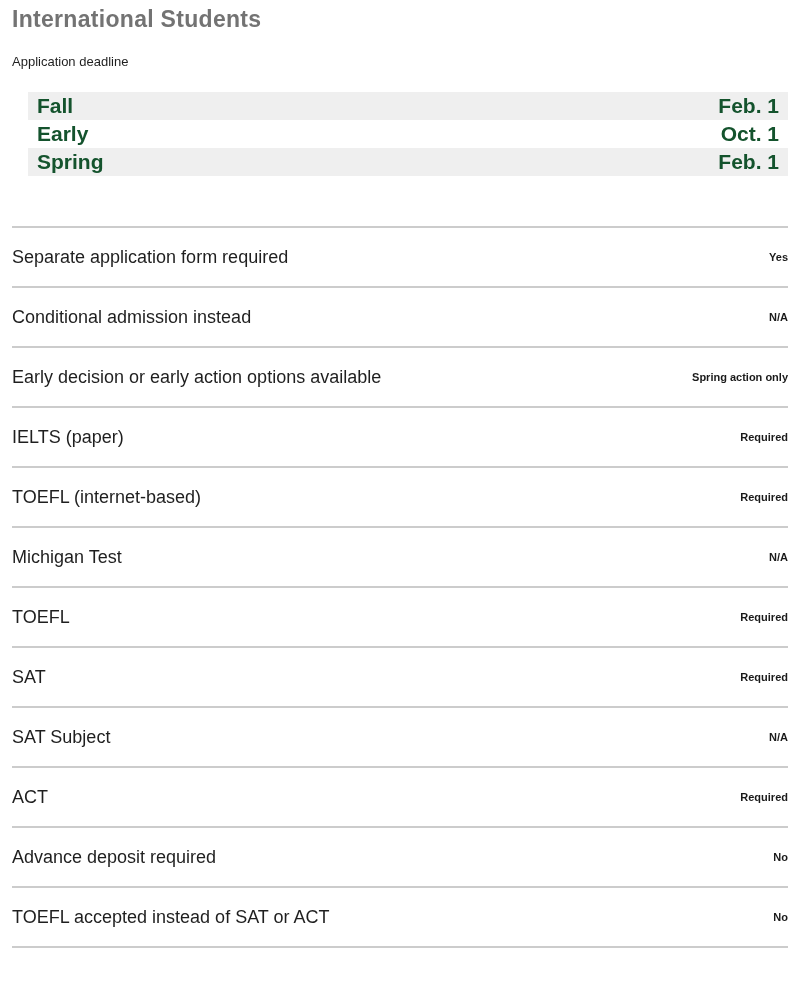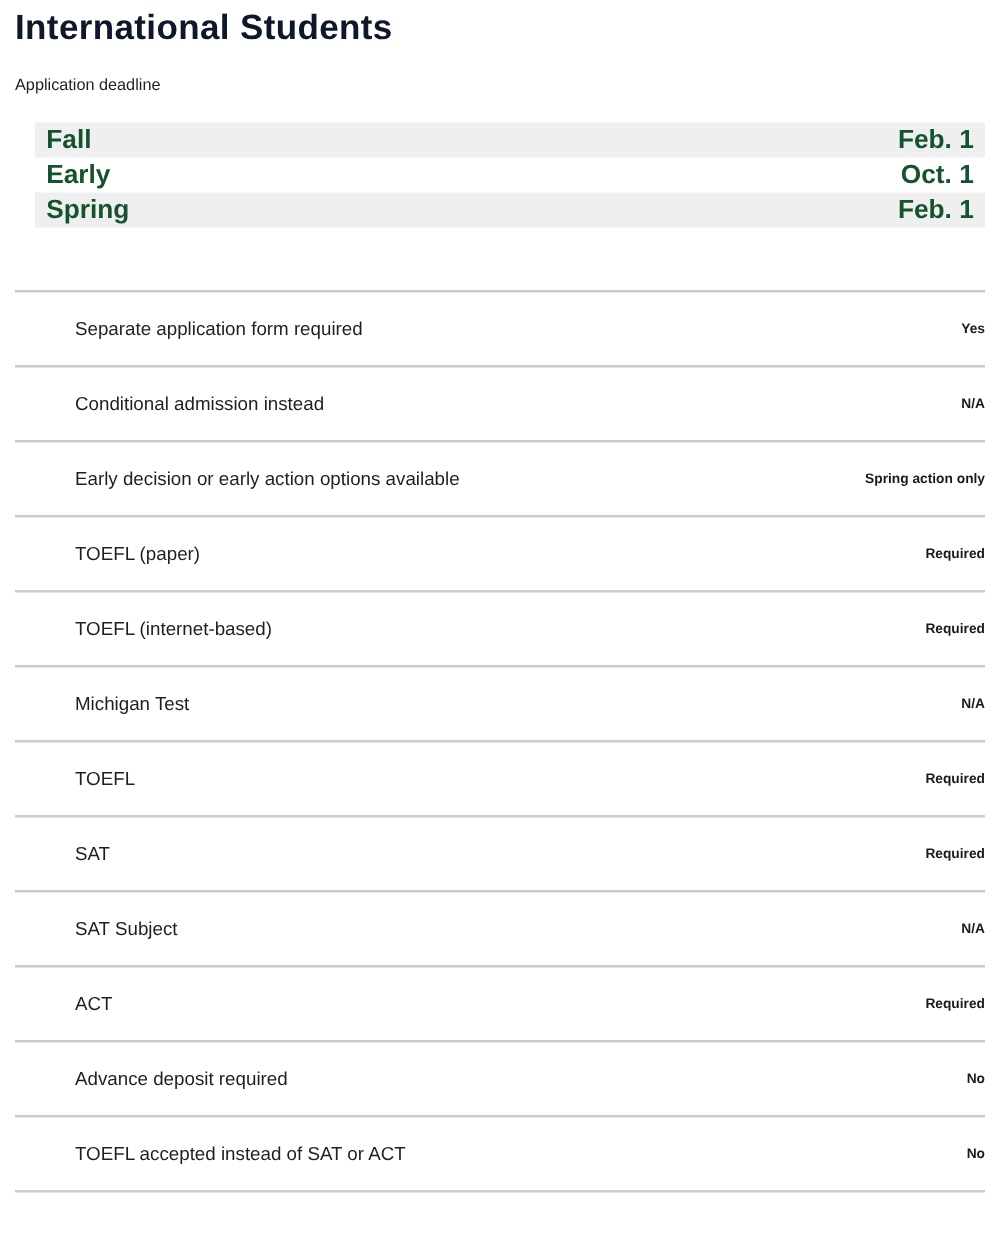--- a/index.html
+++ b/index.html
@@ -13,25 +13,25 @@
     color: #1f1f1f;
     -webkit-font-smoothing: antialiased;
   }
   .page {
     width: 800px;
     min-height: 986px;
     overflow: hidden;
   }
   .page-title {
     margin: 6px 12px 0 12px;
-    font-size: 28px;
+    font-size: 23px;
     line-height: 1.15;
     font-weight: 700;
     letter-spacing: 0.3px;
-    color: #0f172a;
+    color: #737373;
   }
   .section-subtitle {
     margin: 20px 12px 0 12px;
     font-size: 13px;
     line-height: 20px;
     font-weight: 400;
     color: #1f1f1f;
   }
   .deadline-table {
     margin: 20px 12px 0 28px;
@@ -56,24 +56,23 @@
   }
   .detail-row {
     display: flex;
     justify-content: space-between;
     align-items: center;
     height: 60px;
     box-sizing: border-box;
     border-top: 2px solid #cccccc;
   }
   .detail-label {
-    font-size: 15px;
+    font-size: 18px;
     font-weight: 400;
     color: #1f1f1f;
-    margin-left: 48px;
   }
   .detail-value {
     font-size: 11px;
     font-weight: 700;
     color: #1a1a1a;
     text-align: right;
   }
 </style>
 </head>
 <body>
@@ -113,21 +112,21 @@
         <span class="detail-label">Conditional admission instead</span>
         <span class="detail-value">N/A</span>
       </div>
 
       <div class="detail-row">
         <span class="detail-label">Early decision or early action options available</span>
         <span class="detail-value">Spring action only</span>
       </div>
 
       <div class="detail-row">
-        <span class="detail-label">TOEFL (paper)</span>
+        <span class="detail-label">IELTS (paper)</span>
         <span class="detail-value">Required</span>
       </div>
 
       <div class="detail-row">
         <span class="detail-label">TOEFL (internet-based)</span>
         <span class="detail-value">Required</span>
       </div>
 
       <div class="detail-row">
         <span class="detail-label">Michigan Test</span>

